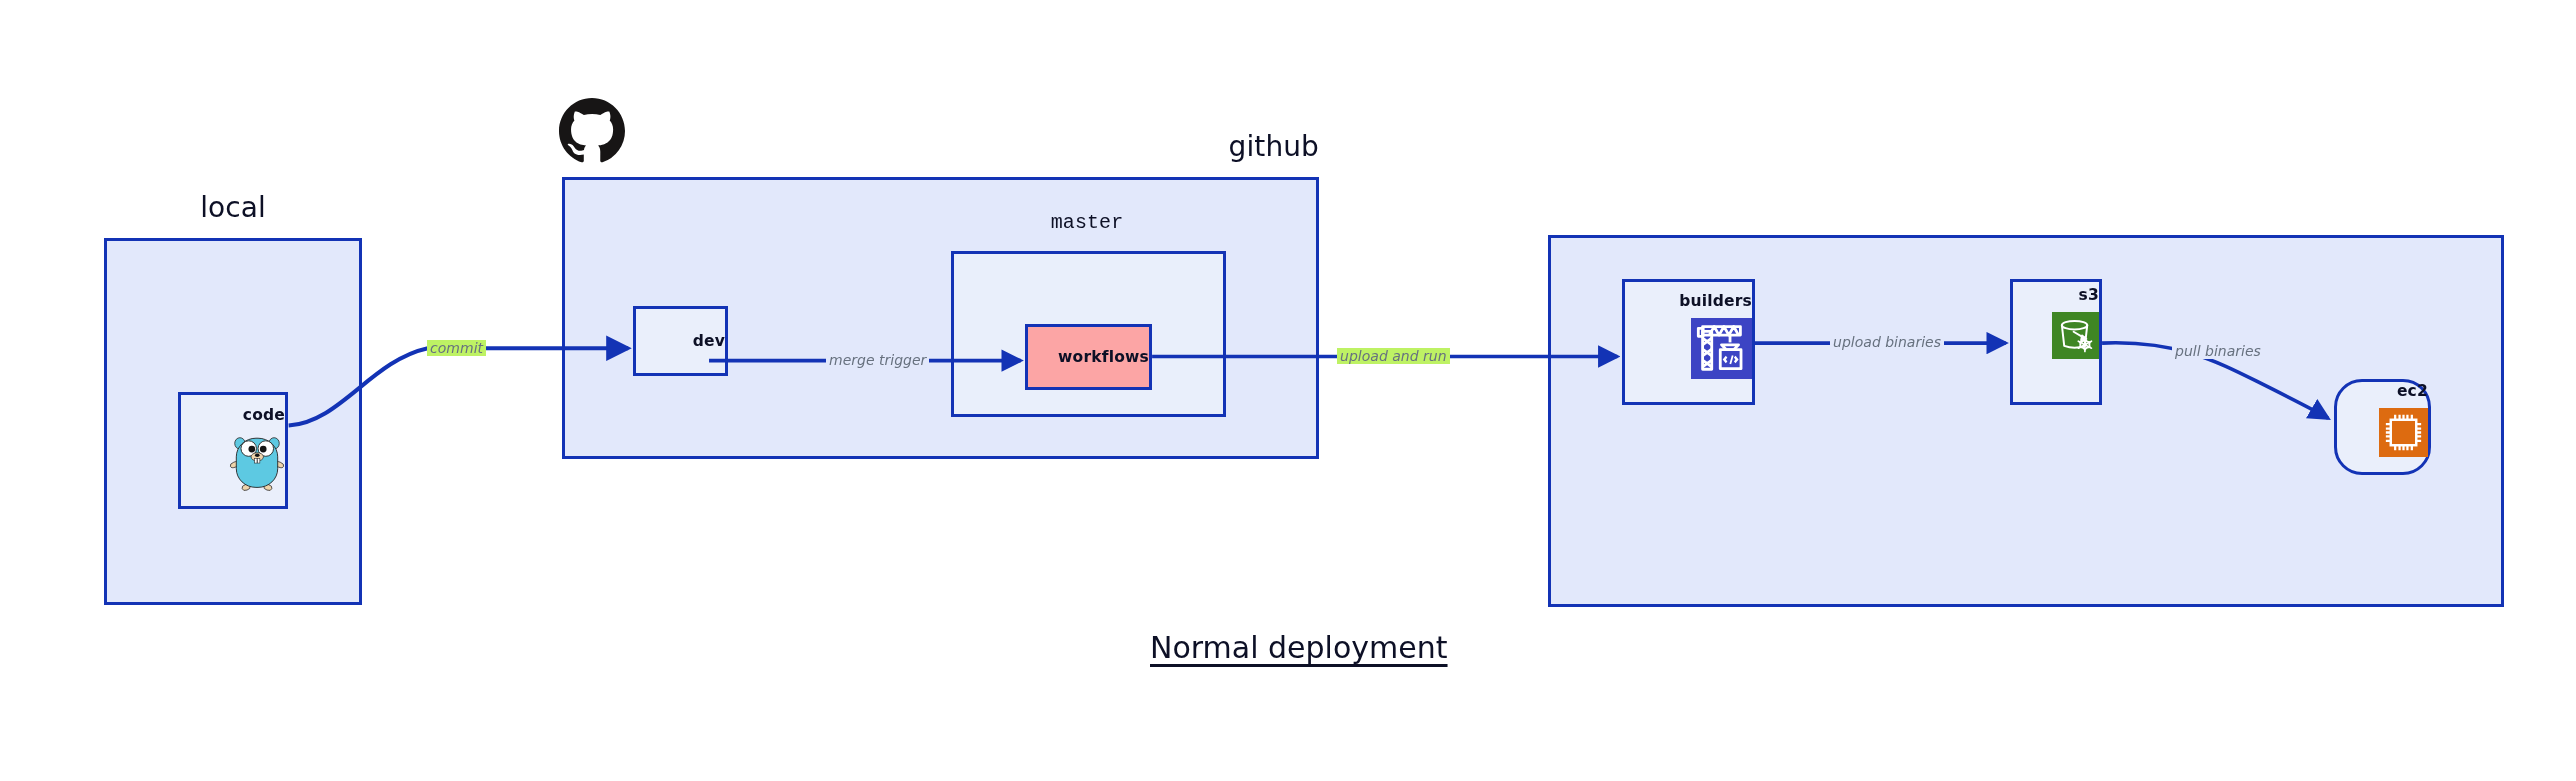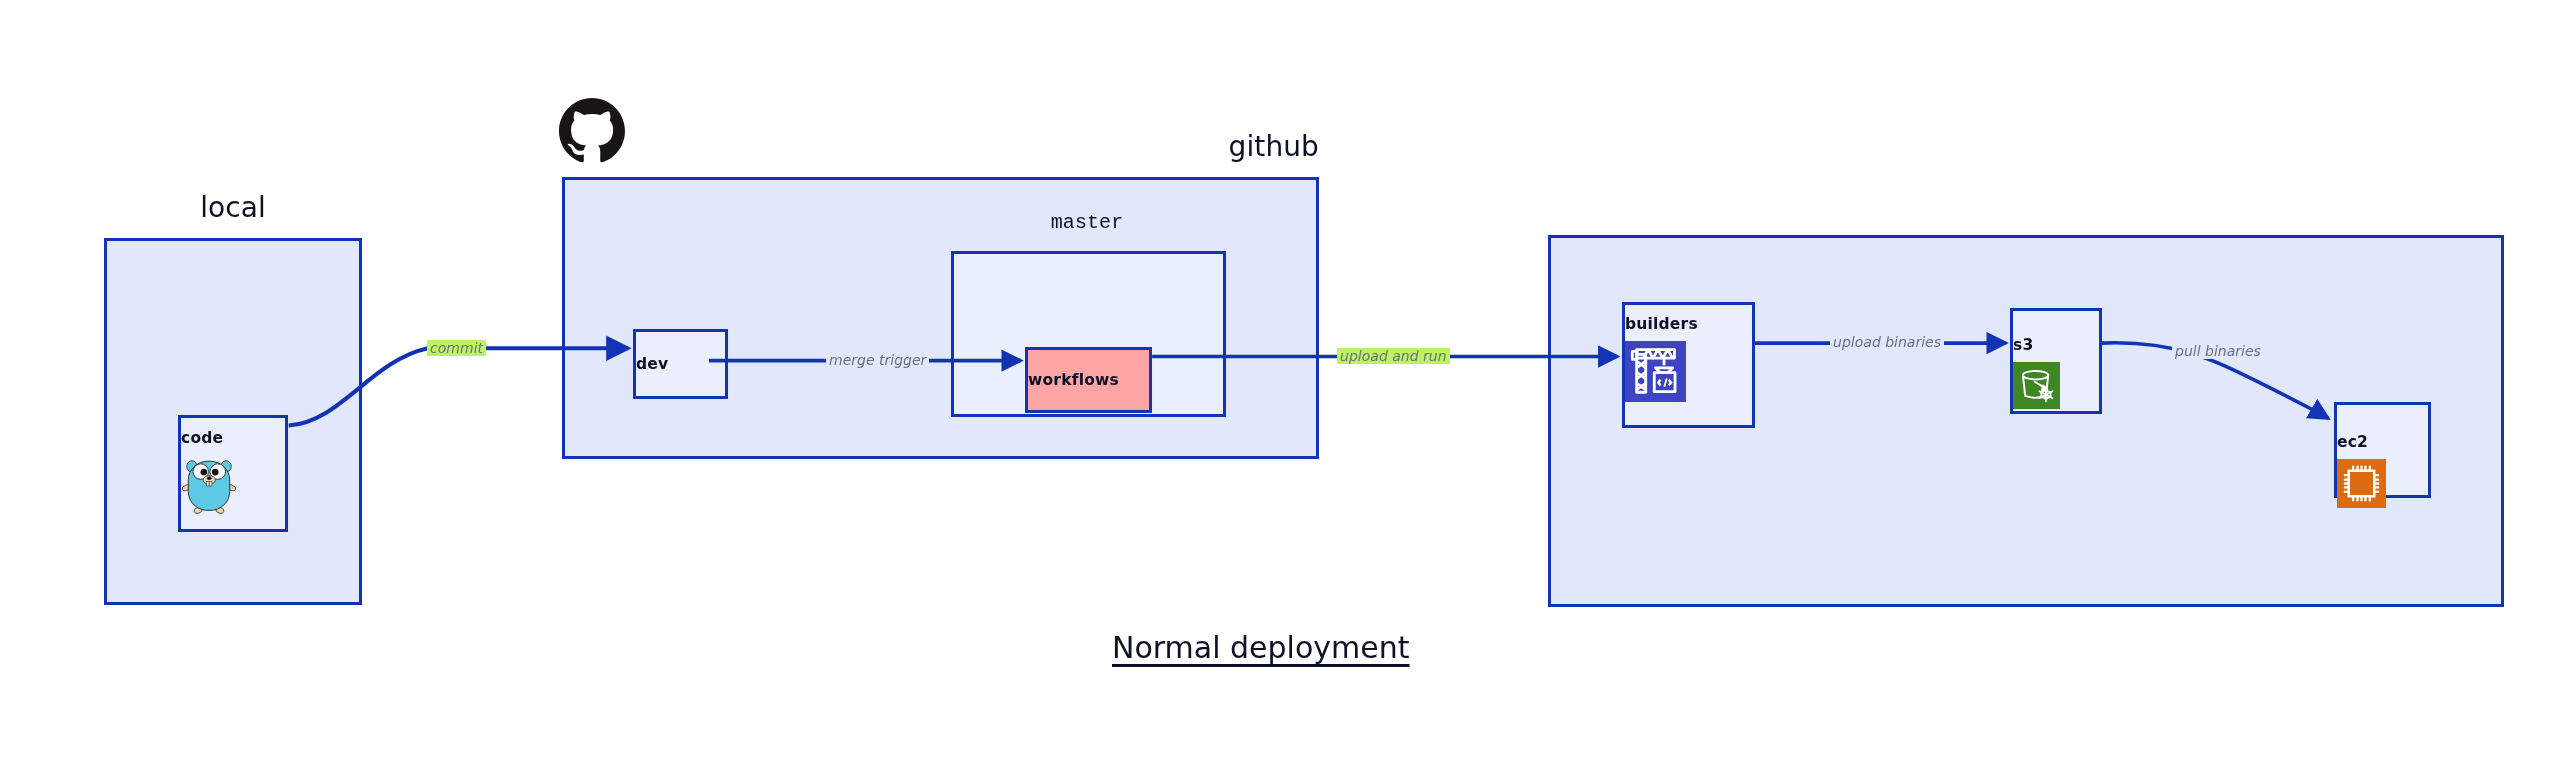--- a/index.html
+++ b/index.html
@@ -62,22 +62,21 @@
 
   
   .node {
     position: absolute;
     background: #eaeffb;
     border: 3.1px solid #1333b5;
     box-sizing: border-box;
     z-index: 3;
     display: flex;
     flex-direction: column;
-    align-items: flex-start;
-    margin-top: 23px;
+    align-items: flex-end;
   }
   .node-label {
     color: #0d1026;
     font-size: 15.5px;
     font-weight: 700;
     letter-spacing: 0.2px;
     white-space: nowrap;
   }
   .node-icon {
     display: block;
@@ -198,21 +197,21 @@
         </g>
         <g fill="#ffffff">
           <path d="M57 62 L52 68 L57 74 L59.6 71.4 L57.2 68 L59.6 64.6 Z"></path>
           <path d="M73 62 L78 68 L73 74 L70.4 71.4 L72.8 68 L70.4 64.6 Z"></path>
           <path d="M63 75 L67 61 L69.8 61.8 L65.8 75.8 Z"></path>
         </g>
       </svg>
     </span>
   </div>
 
-  <div class="node" style="left:2010px; top:285px; width:92px; height:106px; padding-top:25px;">
+  <div class="node" style="left:2010px; top:279px; width:92px; height:126px; padding-top:4px;">
     <span class="node-label">s3</span>
     <span class="node-icon" style="margin-top:8.2px;">
       <svg width="47" height="47" viewBox="0 0 100 100" xmlns="http://www.w3.org/2000/svg">
         <rect x="0" y="0" width="100" height="100" fill="#3f8624"></rect>
         <g fill="none" stroke="#ffffff" stroke-width="4.2" stroke-linecap="round" stroke-linejoin="round">
 
           <ellipse cx="48" cy="28" rx="27" ry="9"></ellipse>
           <path d="M21 28 L26 72 Q48 80 70 72 L75 28"></path>
 
           <path d="M46 42 L70 56"></path>
@@ -222,21 +221,21 @@
         <g stroke="#ffffff" stroke-width="3.6" stroke-linecap="round" fill="none">
           <path d="M70 54 L70 84 M56 62 L84 77 M84 62 L56 77"></path>
           <path d="M70 58 L66 62 M70 58 L74 62 M70 80 L66 76 M70 80 L74 76"></path>
           <path d="M59.5 64 L60.5 69.5 M59.5 64 L65 63 M80.5 75 L79.5 69.5 M80.5 75 L75 76"></path>
           <path d="M80.5 64 L79.5 69.5 M80.5 64 L75 63 M59.5 75 L60.5 69.5 M59.5 75 L65 76"></path>
         </g>
       </svg>
     </span>
   </div>
 
-  <div class="node" style="left:2334px; top:379px; width:97px; height:96px; padding-top:28px;">
+  <div class="node" style="left:2334px; top:379px; width:97px; height:96px; padding-top:0;border-radius:28px;">
     <span class="node-label">ec2</span>
     <span class="node-icon" style="margin-top:8.2px;">
       <svg width="49" height="49" viewBox="0 0 100 100" xmlns="http://www.w3.org/2000/svg">
         <rect x="0" y="0" width="100" height="100" fill="#dd6b10"></rect>
         <rect x="24" y="24" width="52" height="52" fill="none" stroke="#ffffff" stroke-width="5"></rect>
         <g stroke="#ffffff" stroke-width="4.6" stroke-linecap="butt">
           <path d="M33 24 L33 14 M42 24 L42 14 M50 24 L50 14 M58 24 L58 14 M67 24 L67 14"></path>
           <path d="M33 76 L33 86 M42 76 L42 86 M50 76 L50 86 M58 76 L58 86 M67 76 L67 86"></path>
           <path d="M24 33 L14 33 M24 42 L14 42 M24 50 L14 50 M24 58 L14 58 M24 67 L14 67"></path>
           <path d="M76 33 L86 33 M76 42 L86 42 M76 50 L86 50 M76 58 L86 58 M76 67 L86 67"></path>
@@ -266,16 +265,16 @@
   <div class="edge-label on-white" style="left:427px; top:340px;">commit</div>
 
   <div class="edge-label on-group" style="left:826px; top:352px;">merge trigger</div>
 
   <div class="edge-label on-white" style="left:1337px; top:348px;">upload and run</div>
 
   <div class="edge-label on-group" style="left:1830px; top:334px;">upload binaries</div>
 
   <div class="edge-label on-group" style="left:2172px; top:343px;">pull binaries</div>
 
-  <div id="diagram-title" style="left:1112px; top:630px;">Normal deployment</div>
+  <div id="diagram-title" style="left:1150px; top:630px;">Normal deployment</div>
 
 </div>
 
 
 </body></html>

